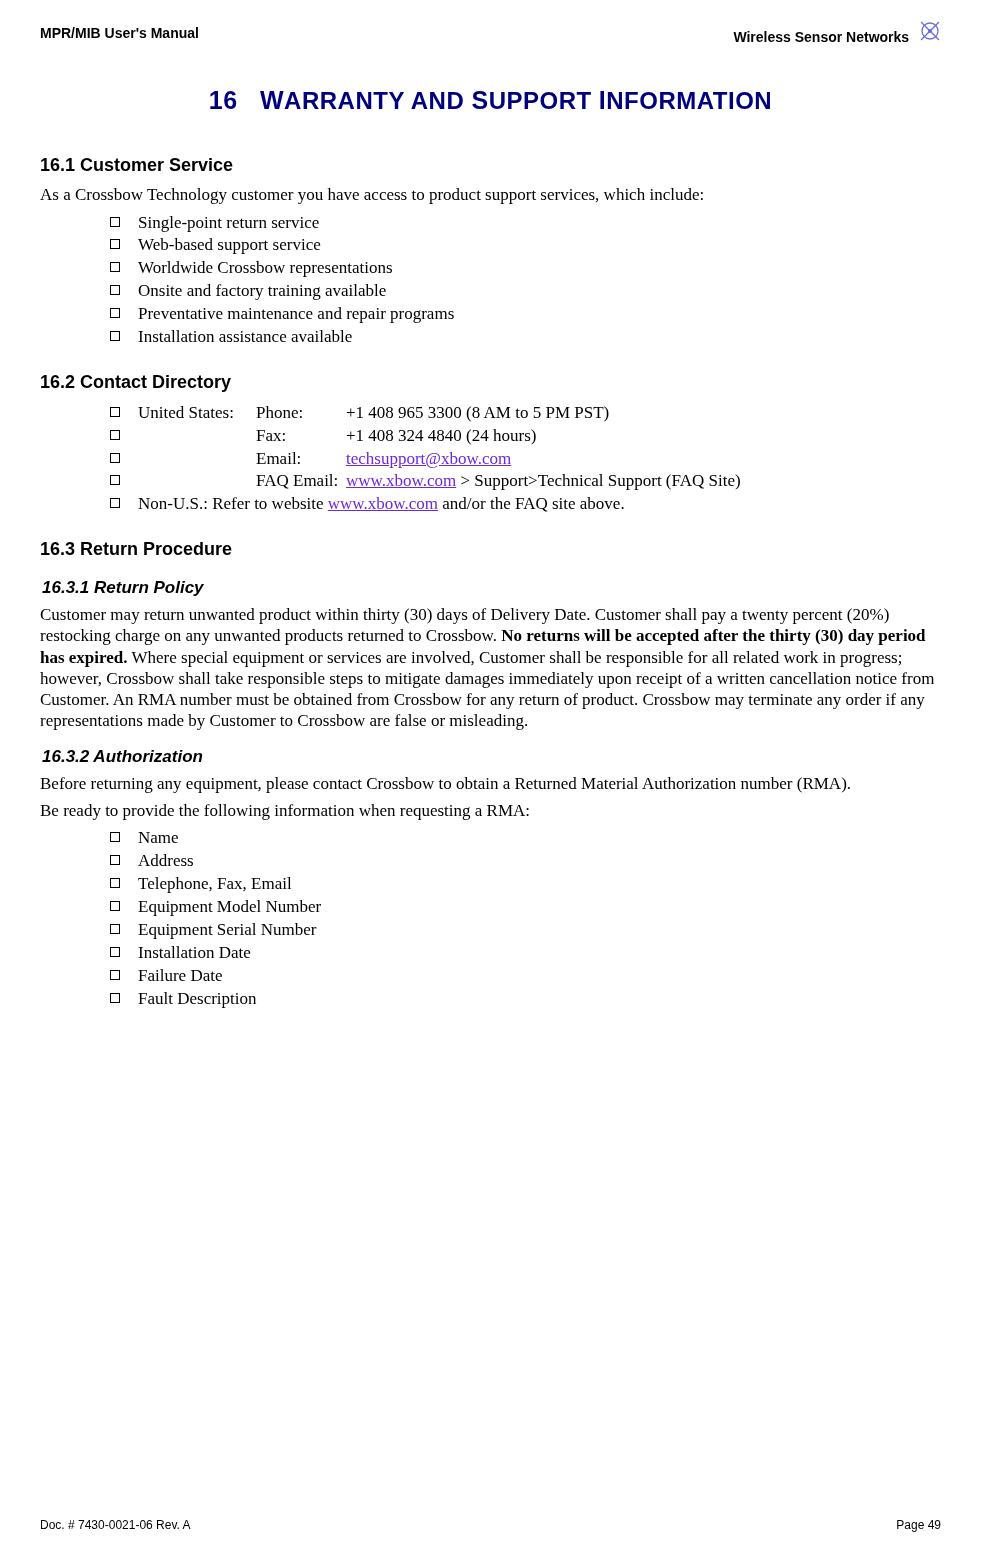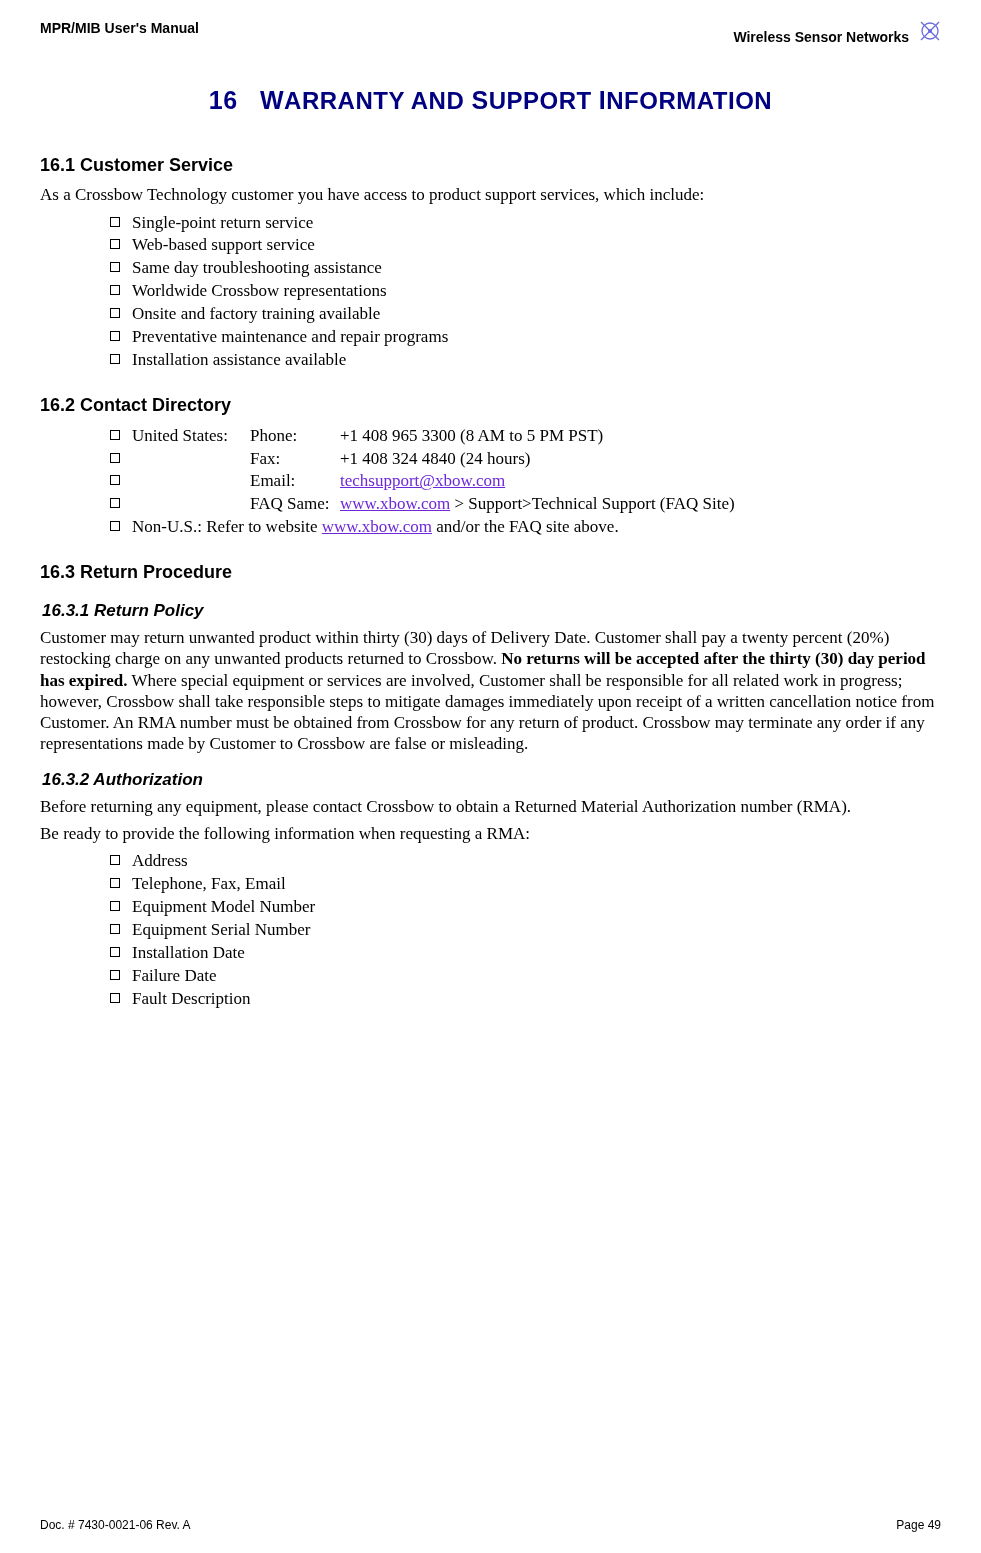--- a/index.html
+++ b/index.html
@@ -17,21 +17,21 @@
     padding: 20px 40px 20px 40px;
     width: 981px;
     box-sizing: border-box;
     min-height: 1553px;
     display: flex;
     flex-direction: column;
   }
   .header-bar {
     display: flex;
     justify-content: space-between;
-    align-items: flex-start;
+    align-items: center;
     font-family: Arial, Helvetica, sans-serif;
     font-size: 14px;
     font-weight: bold;
     margin-bottom: 28px;
   }
   .logo-icon {
     display: inline-flex;
     align-items: center;
     margin-left: 6px;
   }
@@ -63,21 +63,21 @@
   p.body {
     margin: 2px 0 4px 0;
   }
   ul.square {
     list-style: none;
     margin: 2px 0 8px 0;
     padding-left: 70px;
   }
   ul.square li {
     position: relative;
-    padding-left: 22px;
+    padding-left: 28px;
     margin: 0;
     line-height: 1.35;
   }
   ul.square li::before {
     content: "";
     position: absolute;
     left: 0;
     top: 5px;
     width: 10px;
     height: 10px;
@@ -125,21 +125,20 @@
   <h1 class="chapter">
     <span>16</span>&nbsp;&nbsp;
     <span>W</span><span class="small-caps">ARRANTY AND </span><span>S</span><span class="small-caps">UPPORT </span><span>I</span><span class="small-caps">NFORMATION</span>
   </h1>
 
   <h2 class="section">16.1    Customer Service</h2>
   <p class="body">As a Crossbow Technology customer you have access to product support services, which include:</p>
   <ul class="square">
     <li>Single-point return service</li>
     <li>Web-based support service</li>
-    <li>Same day troubleshooting assistance</li>
     <li>Worldwide Crossbow representations</li>
     <li>Onsite and factory training available</li>
     <li>Preventative maintenance and repair programs</li>
     <li>Installation assistance available</li>
   </ul>
 
   <h2 class="section">16.2    Contact Directory</h2>
   <ul class="square">
     <li>
       <span class="contact-line">
@@ -158,21 +157,21 @@
     <li>
       <span class="contact-line">
         <span class="contact-col1"></span>
         <span class="contact-col2">Email:</span>
         <a class="link" href="#">techsupport@xbow.com</a>
       </span>
     </li>
     <li>
       <span class="contact-line">
         <span class="contact-col1"></span>
-        <span class="contact-col2">FAQ Same:</span>
+        <span class="contact-col2">FAQ Email:</span>
         <span>
           <a class="link" href="#">www.xbow.com</a><span> &gt; Support&gt;Technical Support (FAQ Site)</span>
         </span>
       </span>
     </li>
     <li>
       <span>Non-U.S.: Refer to website </span><a class="link" href="#">www.xbow.com</a><span> and/or the FAQ site above.</span>
     </li>
   </ul>
 
@@ -180,20 +179,21 @@
 
   <h3 class="subsection">16.3.1      Return Policy</h3>
   <p class="body">
     <span>Customer may return unwanted product within thirty (30) days of Delivery Date. Customer shall pay a twenty percent (20%) restocking charge on any unwanted products returned to Crossbow. </span><span class="bold">No returns will be accepted after the thirty (30) day period has expired.</span><span> Where special equipment or services are involved, Customer shall be responsible for all related work in progress; however, Crossbow shall take responsible steps to mitigate damages immediately upon receipt of a written cancellation notice from Customer. An RMA number must be obtained from Crossbow for any return of product. Crossbow may terminate any order if any representations made by Customer to Crossbow are false or misleading.</span>
   </p>
 
   <h3 class="subsection">16.3.2      Authorization</h3>
   <p class="body">Before returning any equipment, please contact Crossbow to obtain a Returned Material Authorization number (RMA).</p>
   <p class="body indent-block">Be ready to provide the following information when requesting a RMA:</p>
   <ul class="square">
+    <li>Name</li>
     <li>Address</li>
     <li>Telephone, Fax, Email</li>
     <li>Equipment Model Number</li>
     <li>Equipment Serial Number</li>
     <li>Installation Date</li>
     <li>Failure Date</li>
     <li>Fault Description</li>
   </ul>
 
   <div class="grower"></div>

